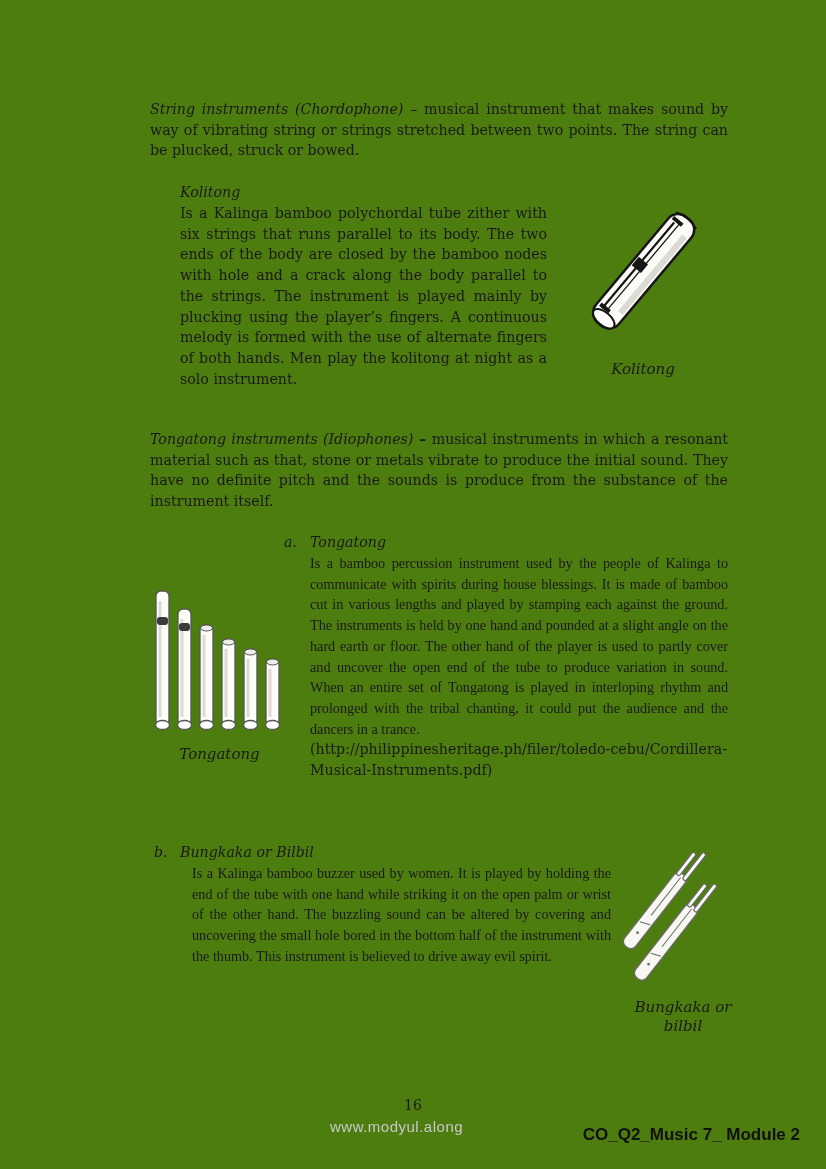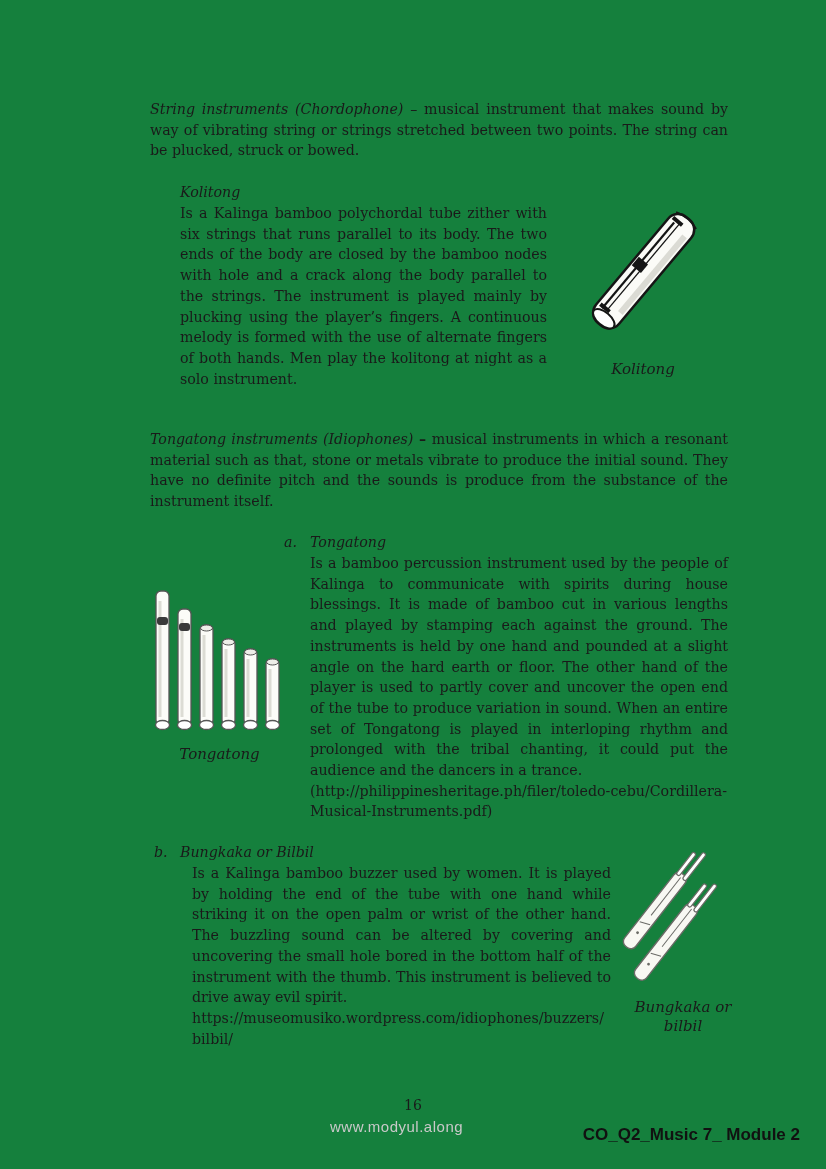--- a/index.html
+++ b/index.html
@@ -1,39 +1,39 @@
 <!DOCTYPE html>
 <html><head>
 <meta charset="utf-8">
 <style>
   html,body { margin:0; padding:0; background:#e9e9e9; }
   .page {
     position:relative;
     width:826px; height:1169px;
     margin:0 auto;
-    background:#15803d;
+    background:#4d7c0f;
     color:#1a1a1a;
     font-family:"DejaVu Serif","Liberation Serif",serif;
     font-size:14.2px;
     line-height:20.7px;
     overflow:hidden;
   }
   .abs { position:absolute; }
   .just { text-align:justify; }
   .ital { font-style:italic; }
   .bold { font-weight:bold; }
   .fig-caption {
     font-style:italic;
     font-size:15px;
     text-align:center;
     line-height:19px;
   }
   .src { display:block; overflow-wrap:break-word; }
   .src-hard { display:block; word-break:break-all; }
-  .body-span { display:block; }
+  .body-span { display:block;font-family:Liberation Serif, serif; }
   .page-number {
     font-size:14px;
     text-align:center;
   }
   .watermark {
     font-family:"Liberation Sans",sans-serif;
     font-size:15px;
     color:#c9c9c9;
     letter-spacing:0.5px;
   }
@@ -122,21 +122,20 @@
       <ellipse cx="120.5" cy="140" rx="7" ry="4.5" fill="#ffffff" stroke="#555" stroke-width="1.3"></ellipse>
     </svg>
     <div class="fig-caption" style="width:135px; margin-top:2px;">Tongatong</div>
   </div>
 
   <div class="abs ital" style="left:154px; top:842px;">b.</div>
   <div class="abs ital" style="left:180px; top:842px;">Bungkaka or Bilbil</div>
 
   <div class="abs just" style="left:192px; top:863px; width:419px;">
     <span class="body-span">Is a Kalinga bamboo buzzer used by women. It is played by holding the end of the tube with one hand while striking it on the open palm or wrist of the other hand. The buzzling sound can be altered by covering and uncovering the small hole bored in the bottom half of the instrument with the thumb. This instrument is believed to drive away evil spirit.</span>
-    <span class="src-hard">https://museomusiko.wordpress.com/idiophones/buzzers/bilbil/</span>
   </div>
 
   <div class="abs" style="left:608px; top:850px; width:150px;">
     <svg width="150" height="140" viewBox="0 0 150 140">
       <g transform="rotate(38 75 70)">
 
         <g>
           <rect x="40" y="34" width="14" height="92" rx="6" fill="#f8f8f3" stroke="#6a6a66" stroke-width="1.4"></rect>
           <rect x="41" y="10" width="4" height="28" rx="2" fill="#ffffff" stroke="#6a6a66" stroke-width="1.2"></rect>
           <rect x="49" y="4" width="4" height="34" rx="2" fill="#ffffff" stroke="#6a6a66" stroke-width="1.2"></rect>

